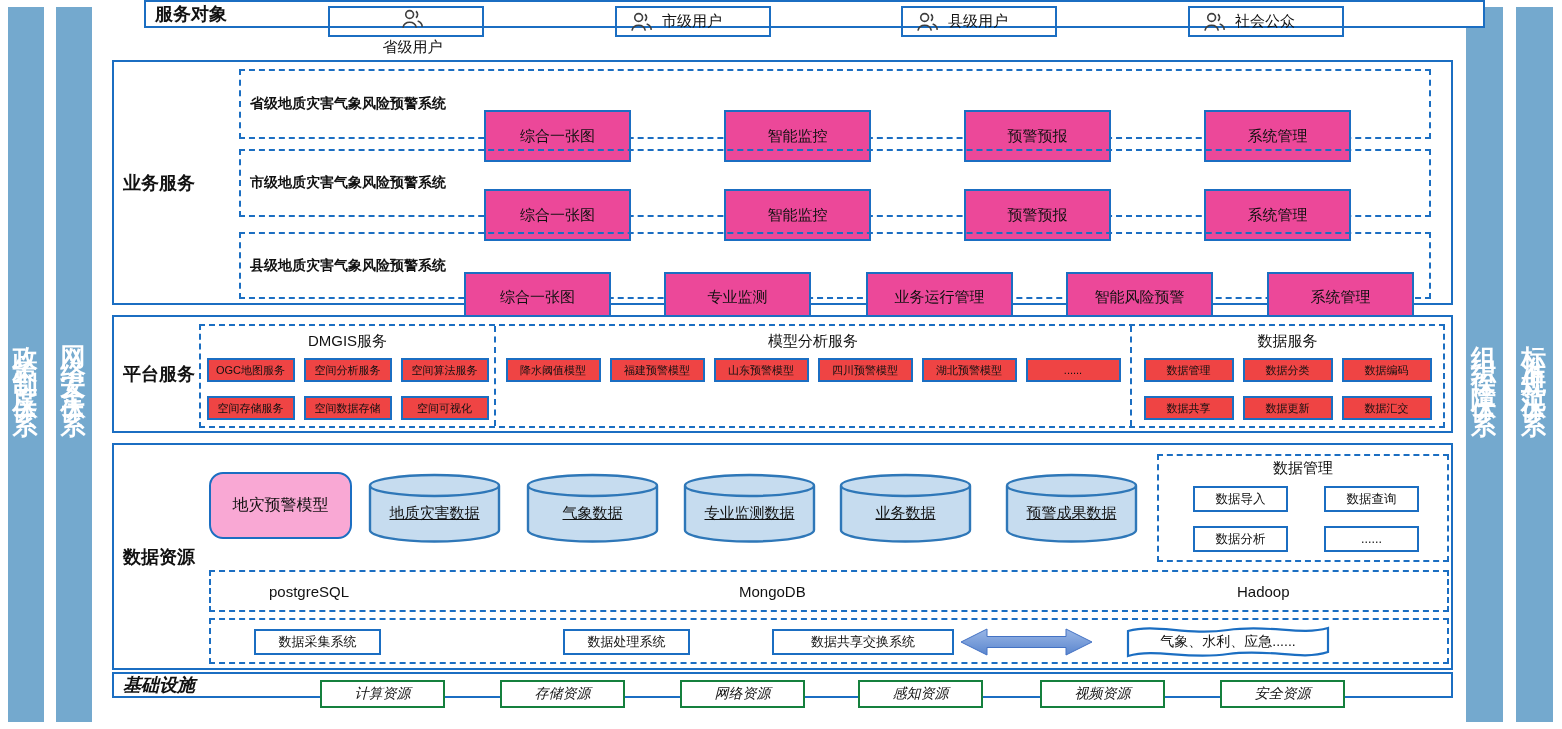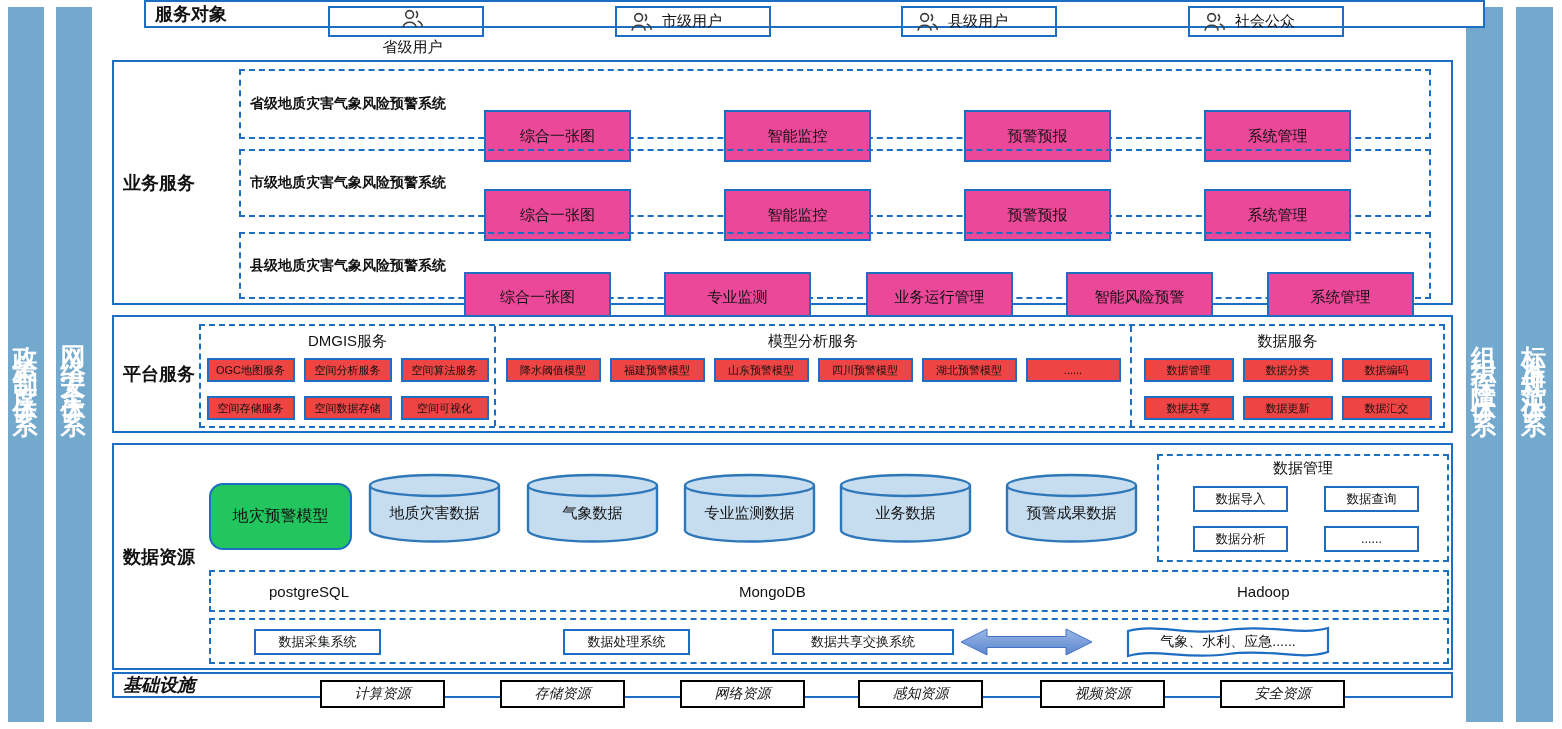--- a/index.html
+++ b/index.html
@@ -37,41 +37,41 @@
   .plat-sec { height:100%; padding-top:3px; }
   .plat-sec.mid { border-left:2px dashed #1B6EC2; border-right:2px dashed #1B6EC2; }
   .plat-title { text-align:center; font-size:15px; height:24px; line-height:24px; }
   .plat-row { display:flex; justify-content:center; gap:9px; margin-top:5px; }
   .plat-row + .plat-row { margin-top:14px; }
   .pbox { height:24px; border:2px solid #1B6EC2; display:flex; align-items:center;
           justify-content:center; font-size:11px; white-space:nowrap; background:#ef4444; }
   .pbox.w88 { width:88px; } .pbox.w95 { width:95px; } .pbox.w90 { width:90px; }
 
   
-  .model-box { position:absolute; left:95px; top:38px; width:143px; height:67px;
+  .model-box { position:absolute; left:95px; top:27px; width:143px; height:67px;
                border:2.5px solid #1B6EC2; border-radius:14px; display:flex; align-items:center;
-               justify-content:center; font-size:16px; background:#22c55e; }
+               justify-content:center; font-size:16px; background:#f9a8d4; }
   .cyl { position:absolute; top:27px; width:135px; height:72px; }
   .cyl svg { position:absolute; left:0; top:0; }
-  .cyl-label { position:absolute; left:0; right:0; top:32px; text-align:center; font-size:15px; }
+  .cyl-label { position:absolute; left:0; right:0; top:32px; text-align:center; font-size:15px;text-decoration:underline; }
   .mgmt { position:absolute; left:1043px; top:9px; width:292px; height:108px; border:2px dashed #1B6EC2; }
   .mgmt-title { text-align:center; font-size:15px; margin-top:3px; }
   .mgmt-item { position:absolute; width:95px; height:26px; border:2px solid #1B6EC2;
                display:flex; align-items:center; justify-content:center; font-size:12.5px; background:#fff; }
   .db-box { position:absolute; left:95px; top:125px; width:1240px; height:42px; border:2px dashed #1B6EC2; }
   .db-label { position:absolute; top:50%; transform:translateY(-50%); font-size:15px; white-space:nowrap; }
   .sysint-box { position:absolute; left:95px; top:173px; width:1240px; height:46px; border:2px dashed #1B6EC2; }
   .si-box { position:absolute; top:9px; height:26px; border:2px solid #1B6EC2; display:flex;
             align-items:center; justify-content:center; font-size:13px; background:#fff; }
   .arrow-wrap { position:absolute; left:748px; top:7px; width:135px; height:30px; }
   .tape-wrap { position:absolute; left:913px; top:1px; width:208px; height:42px; }
   .tape-label { position:absolute; left:0; right:0; top:12px; text-align:center; font-size:14px; }
 
   
-  .infra-box { position:absolute; top:6px; width:125px; height:28px; border:2px solid #000000;
+  .infra-box { position:absolute; top:6px; width:125px; height:28px; border:2px solid #15803d;
                display:flex; align-items:center; justify-content:center; font-size:14px; background:#fff; }
 </style>
 </head>
 <body>
 
 <div class="stage">
 
   <div class="vbar" style="left:8px;width:36px;">政策制度体系</div>
   <div class="vbar" style="left:56px;width:36px;">网络安全体系</div>
   <div class="vbar" style="left:1466px;width:37px;">组织保障体系</div>

